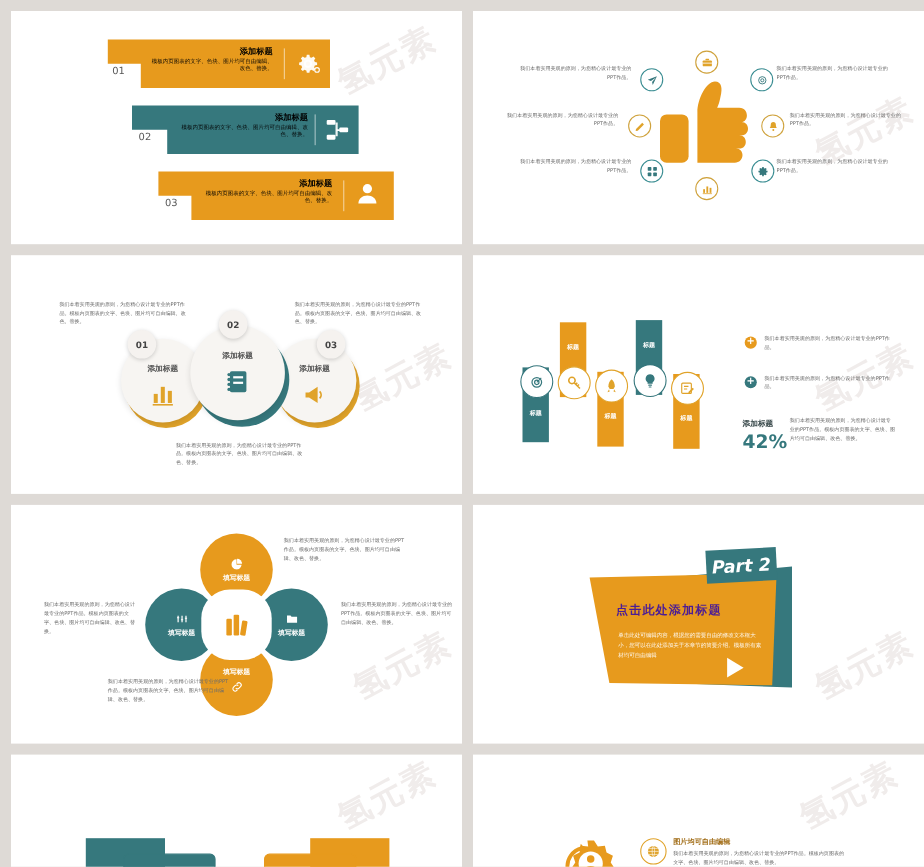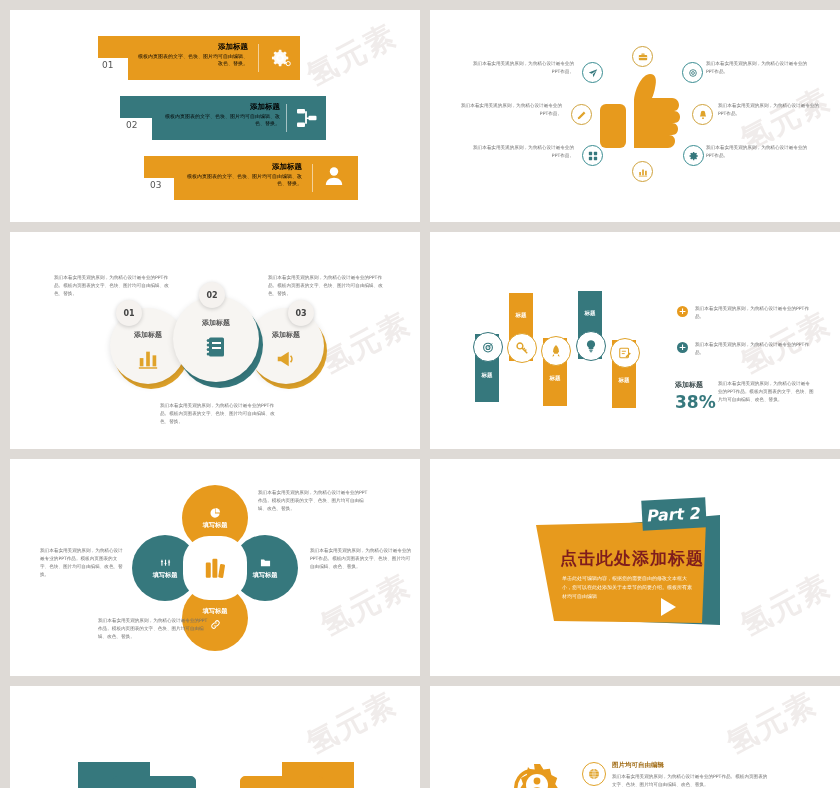--- a/index.html
+++ b/index.html
@@ -96,21 +96,21 @@
     position:absolute;width:64px;height:64px;background:#fff;
     display:flex;align-items:center;justify-content:center;
   }
 
   
   .p2-tab{
     position:absolute;background:#36787d;color:#fff;
     display:flex;align-items:center;justify-content:center;
     font-size:16px;font-weight:bold;font-style:italic;
   }
-  .p2-title{position:absolute;color:#7f1d1d;font-size:17px;font-weight:bold;letter-spacing:1px;}
+  .p2-title{position:absolute;color:#4c1d95;font-size:11px;font-weight:bold;letter-spacing:1px;}
   .p2-desc{position:absolute;color:#fff;font-size:5px;line-height:1.75;opacity:.92;}
 
   
   .b-card{position:absolute;}
   .s8-title{font-size:6.5px;font-weight:bold;color:#a06b14;}
   .s8-desc{font-size:4.6px;line-height:1.7;color:#6a6a6a;}
 </style>
 </head>
 <body>
 
@@ -342,21 +342,21 @@
           <path d="M13 18l7-7 2 2-7 7z" fill="#e0a32a" stroke="none"></path>
         </svg>
     </div>
 
     <div class="s4-bul" style="left:247px;top:74px;background:#e79a1d;">+</div>
     <div class="s4-btxt" style="left:265px;top:73px;width:118px;">我们本着实用美观的原则，为您精心设计最专业的PPT作品。</div>
     <div class="s4-bul" style="left:247px;top:110px;background:#36787d;">+</div>
     <div class="s4-btxt" style="left:265px;top:109px;width:118px;">我们本着实用美观的原则，为您精心设计最专业的PPT作品。</div>
 
     <div style="position:absolute;left:245px;top:148px;font-size:7px;font-weight:bold;color:#3a4a4c;">添加标题</div>
-    <div style="position:absolute;left:245px;top:160px;font-size:17px;font-weight:bold;color:#36787d;">38%</div>
+    <div style="position:absolute;left:245px;top:160px;font-size:17px;font-weight:bold;color:#36787d;">42%</div>
     <div class="s4-btxt" style="left:288px;top:148px;width:96px;">我们本着实用美观的原则，为您精心设计最专业的PPT作品。模板内页图表的文字、色块、图片均可自由编辑、改色、替换。</div>
   </div>
 
   <div class="slide">
     <div class="wm lo">氢元素</div>
 
     <div class="pet" style="left:172px;top:26px;background:#e79a1d;border-radius:50% 50% 50% 50%;">
       <svg viewBox="0 0 24 24" width="11" height="11" fill="#fff" style="margin-bottom:3px;">
           <path d="M12 2v10h10A10 10 0 0012 2z"></path>
           <path d="M11 3.2A10 10 0 1021 14H11z"></path>

